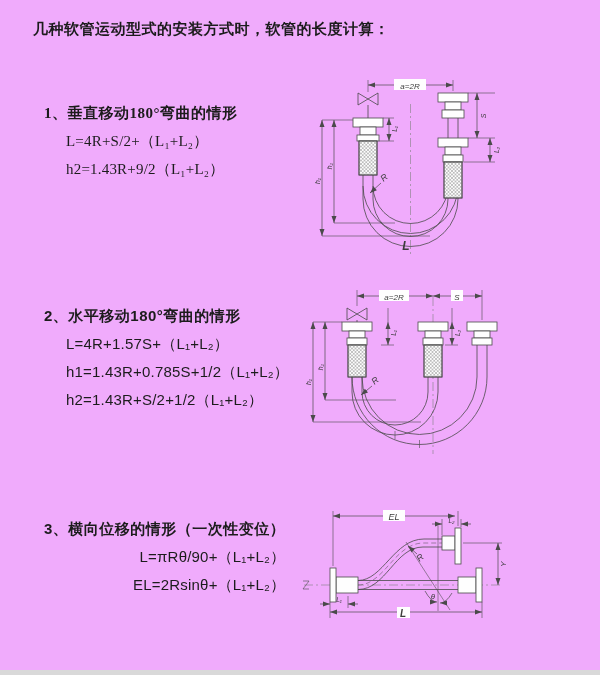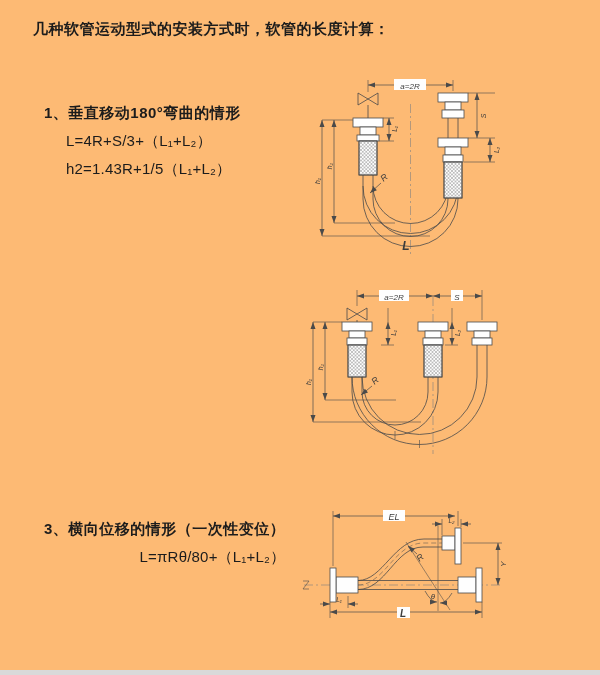--- a/index.html
+++ b/index.html
@@ -1,51 +1,60 @@
 <!DOCTYPE html>
 <html><head>
 <meta charset="utf-8">
 <style>
   html,body{margin:0;padding:0;background:#9a9a9a;}
   .page{
-    position:relative;width:600px;height:675px;background:#fdba74;overflow:hidden;
+    position:relative;width:600px;height:675px;background:#f0abfc;overflow:hidden;
     font-family:"Liberation Sans","DejaVu Sans",sans-serif;color:#1c1c1c;
   }
   .doc-title{position:absolute;left:33px;top:20px;font-size:15px;font-weight:700;letter-spacing:.5px;}
   .section{position:absolute;left:44px;}
   .section-heading{font-size:15px;font-weight:700;letter-spacing:.5px;}
   .formulas{margin:9px 0 0 22px;}
   .formula{font-size:15px;height:28px;letter-spacing:.2px;white-space:nowrap;}
-  .sec1{top:104px;} .sec2{top:307px;} .sec3{top:520px;text-align:right;}
+  .sec1{top:104px;font-family:Liberation Serif, serif;} .sec2{top:307px;} .sec3{top:520px;text-align:right;}
   .diagram{position:absolute;font-style:italic;}
   .d1{left:312px;top:66px;} .d2{left:303px;top:282px;} .d3{left:298px;top:498px;}
   svg{display:block;}
   svg text{fill:#3c3c3c;font-family:"Liberation Sans","DejaVu Sans",sans-serif;}
   .scan-edge{position:absolute;left:0;right:0;bottom:0;height:5px;background:#d9d9d9;}
 </style>
 </head>
 <body>
 
 <div class="page">
 
   <div class="doc-title">几种软管运动型式的安装方式时，软管的长度计算：</div>
 
   <div class="section sec1">
     <div class="section-heading">1、垂直移动180°弯曲的情形</div>
     <div class="formulas">
-      <div class="formula">L=4R+S/3+（L₁+L₂）</div>
-      <div class="formula">h2=1.43R+1/5（L₁+L₂）</div>
+      <div class="formula">L=4R+S/2+（L₁+L₂）</div>
+      <div class="formula">h2=1.43R+9/2（L₁+L₂）</div>
     </div>
   </div>
 
+  <div class="section sec2">
+    <div class="section-heading">2、水平移动180°弯曲的情形</div>
+    <div class="formulas">
+      <div class="formula">L=4R+1.57S+（L₁+L₂）</div>
+      <div class="formula">h1=1.43R+0.785S+1/2（L₁+L₂）</div>
+      <div class="formula">h2=1.43R+S/2+1/2（L₁+L₂）</div>
+    </div>
+  </div>
 
   <div class="section sec3">
     <div class="section-heading">3、横向位移的情形（一次性变位）</div>
     <div class="formulas">
-      <div class="formula">L=πRθ/80+（L₁+L₂）</div>
+      <div class="formula">L=πRθ/90+（L₁+L₂）</div>
+      <div class="formula">EL=2Rsinθ+（L₁+L₂）</div>
     </div>
   </div>
 
   <div class="diagram d1">
   <svg width="280" height="195" viewBox="0 0 280 195">
     <defs>
       <marker id="ar1" viewBox="0 0 8 6" refX="7.5" refY="3" markerWidth="8" markerHeight="6" orient="auto-start-reverse" markerUnits="userSpaceOnUse">
         <path d="M0.5,0.5 L7.5,3 L0.5,5.5 Z" fill="#4a4a4a"></path>
       </marker>
       <pattern id="br1" width="3.5" height="3.5" patternUnits="userSpaceOnUse">

